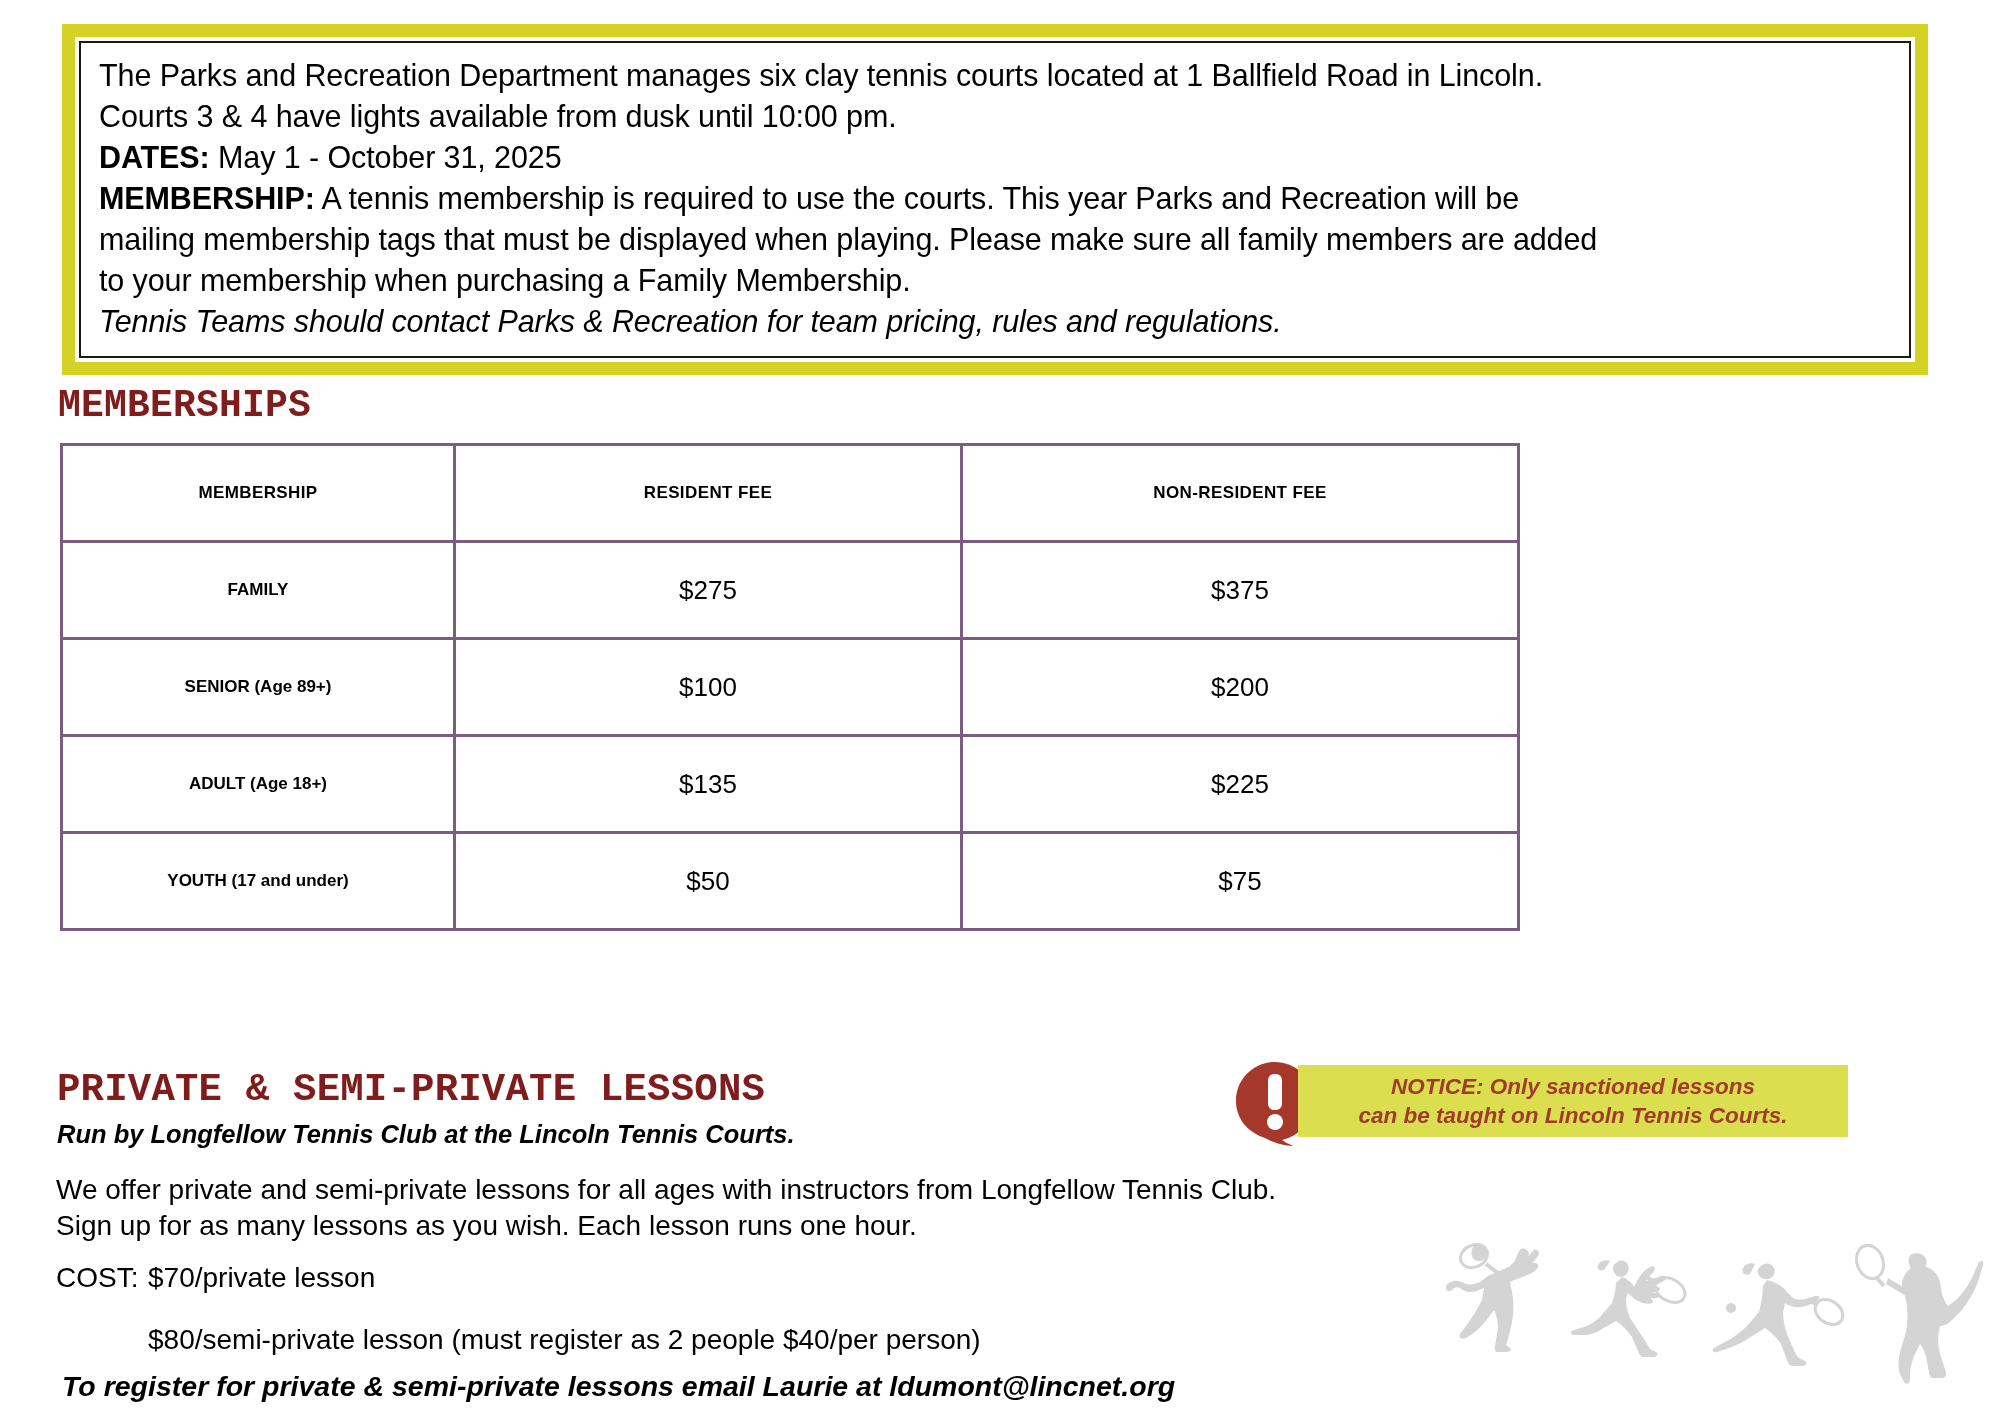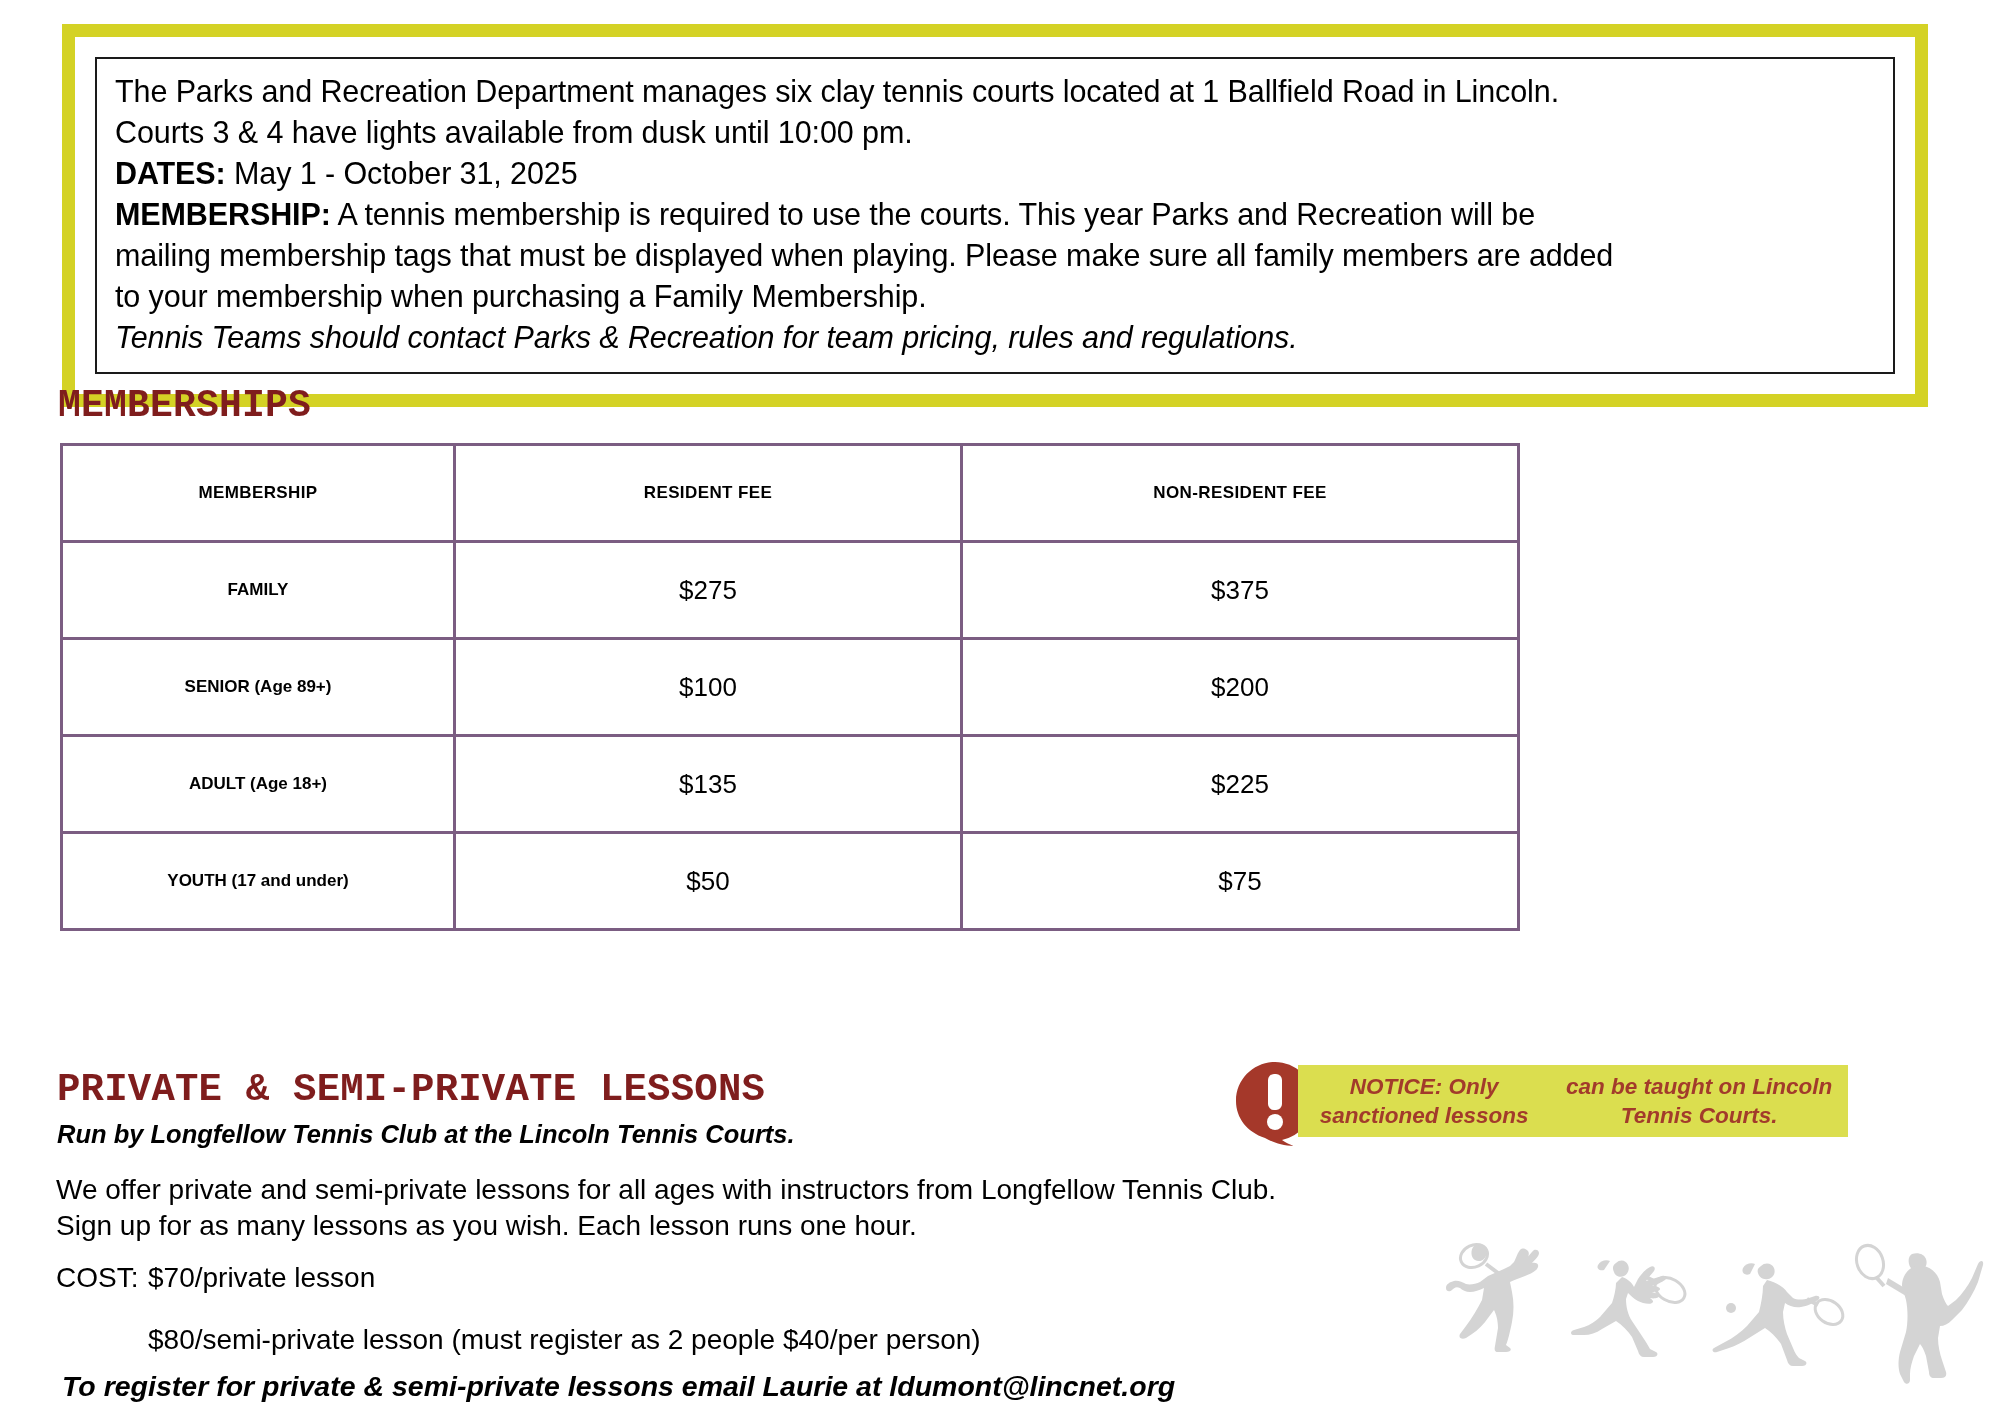--- a/index.html
+++ b/index.html
@@ -18,21 +18,21 @@
 
   
   #info-box {
     position: absolute;
     left: 62px;
     top: 24px;
     width: 1866px;
     box-sizing: border-box;
     border: 13px solid #d4d225;
     background: #ffffff;
-    padding: 20px;
+    padding: 4px;
   }
   #info-box-inner {
     border: 2px solid #1a1a1a;
     padding: 12px 18px 14px 18px;
     box-sizing: border-box;
   }
   .info-line {
     font-size: 30.5px;
     line-height: 41px;
     letter-spacing: -0.1px;
@@ -154,21 +154,21 @@
     height: 72px;
     background: #dbde4f;
   }
   #notice-text {
     position: absolute;
     left: 66px;
     top: 5px;
     width: 550px;
     height: 72px;
     display: flex;
-    flex-direction: row;
+    flex-direction: column;
     align-items: center;
     justify-content: center;
     color: #a23b2b;
     font-size: 22.5px;
     font-weight: 700;
     font-style: italic;
     line-height: 29px;
     text-align: center;
   }
 

